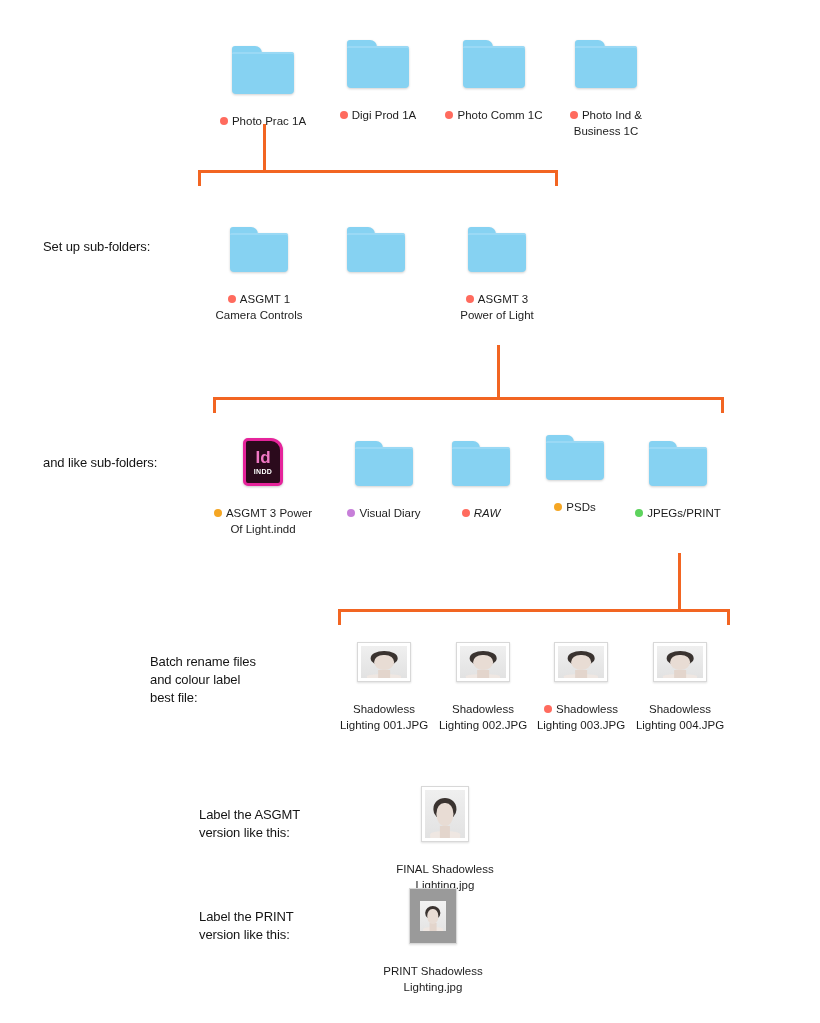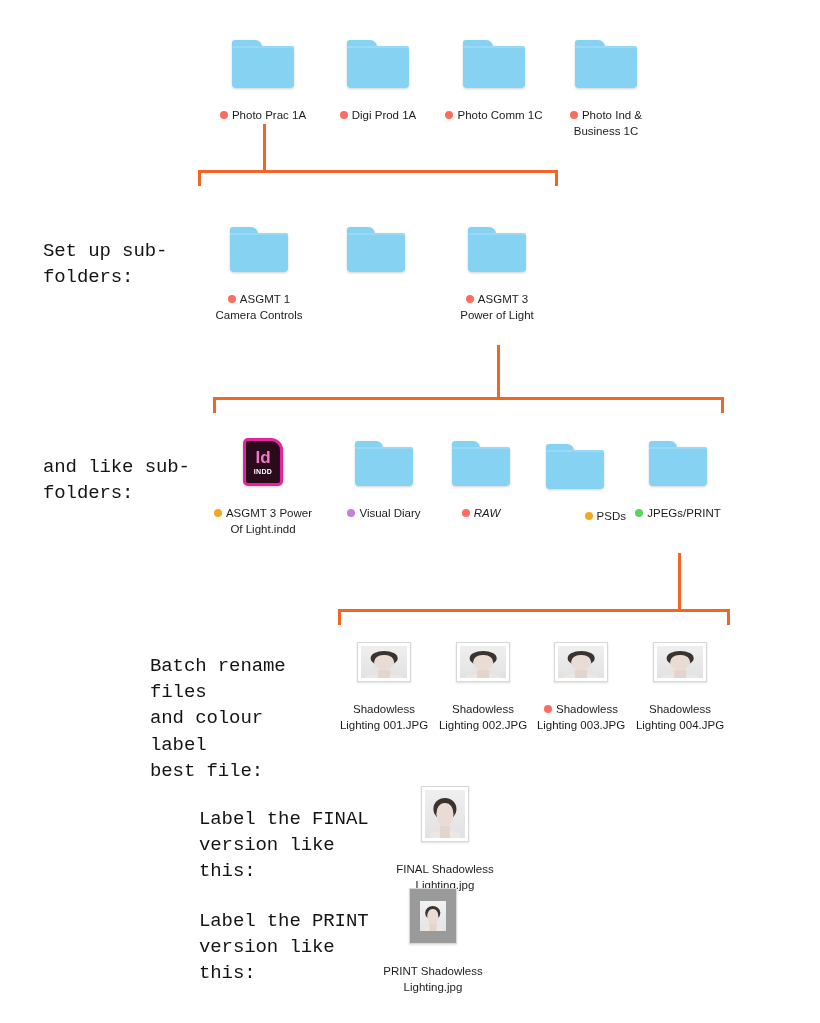--- a/index.html
+++ b/index.html
@@ -17,22 +17,22 @@
   }
 
   .canvas {
     position: absolute;
     inset: 0;
   }
 
   
   .side-label {
     position: absolute;
-    font-family: Liberation Mono, monospace;
-    font-size: 19px;
+    font-family: Liberation Sans, sans-serif;
+    font-size: 13px;
     line-height: 1.38;
     color: #141414;
     letter-spacing: -0.1px;
     white-space: pre-line;
   }
 
   
   .node {
     position: absolute;
     text-align: center;
@@ -240,21 +240,21 @@
   <div class="conn v" style="left:497px; top:345px; height:52px;"></div>
   <div class="conn h" style="left:213px; top:397px; width:511px;"></div>
   <div class="conn v" style="left:213px; top:397px; height:16px;"></div>
   <div class="conn v" style="left:721px; top:397px; height:16px;"></div>
 
   <div class="conn v" style="left:678px; top:553px; height:56px;"></div>
   <div class="conn h" style="left:338px; top:609px; width:392px;"></div>
   <div class="conn v" style="left:338px; top:609px; height:16px;"></div>
   <div class="conn v" style="left:727px; top:609px; height:16px;"></div>
 
-  <div class="node" style="left:203px; top:26px; width:120px;">
+  <div class="node" style="left:203px; top:32px; width:120px;">
     <div class="node-icon">
       <div class="folder">
           <div class="back"></div>
           <div class="front"></div>
         </div>
     </div>
     <div class="node-label">
       <span class="dot" style="background:#FF6B5E"></span><span>Photo Prac 1A</span>
     </div>
   </div>
@@ -365,21 +365,21 @@
       <div class="folder sm">
           <div class="back"></div>
           <div class="front"></div>
         </div>
     </div>
     <div class="node-label">
       <span class="dot" style="background:#FF6B5E"></span><span>RAW</span>
     </div>
   </div>
 
-  <div class="node" style="left:524px; top:427px; width:102px;text-align:right;">
+  <div class="node" style="left:524px; top:418px; width:102px;">
     <div class="node-icon">
       <div class="folder sm">
           <div class="back"></div>
           <div class="front"></div>
         </div>
     </div>
     <div class="node-label">
       <span class="dot" style="background:#F5A623"></span><span>PSDs</span>
     </div>
   </div>
@@ -469,21 +469,21 @@
             </div>
           </div>
       </div>
     </div>
     <div class="node-label">
       <span>Shadowless
 Lighting 004.JPG</span>
     </div>
   </div>
 
-  <div class="side-label" style="left:199px; top:806px; width:190px;">Label the FINAL
+  <div class="side-label" style="left:199px; top:806px; width:190px;">Label the ASGMT
 version like this:</div>
 
   <div class="node" style="left:381px; top:782px; width:104px;margin-left:12px;">
     <div class="node-icon" style="height:60px;">
       <div class="thumb thumb-port">
         <div class="photo">
             <div class="face">
               <div class="shoulders"></div>
               <div class="neck"></div>
               <div class="hair"></div>

